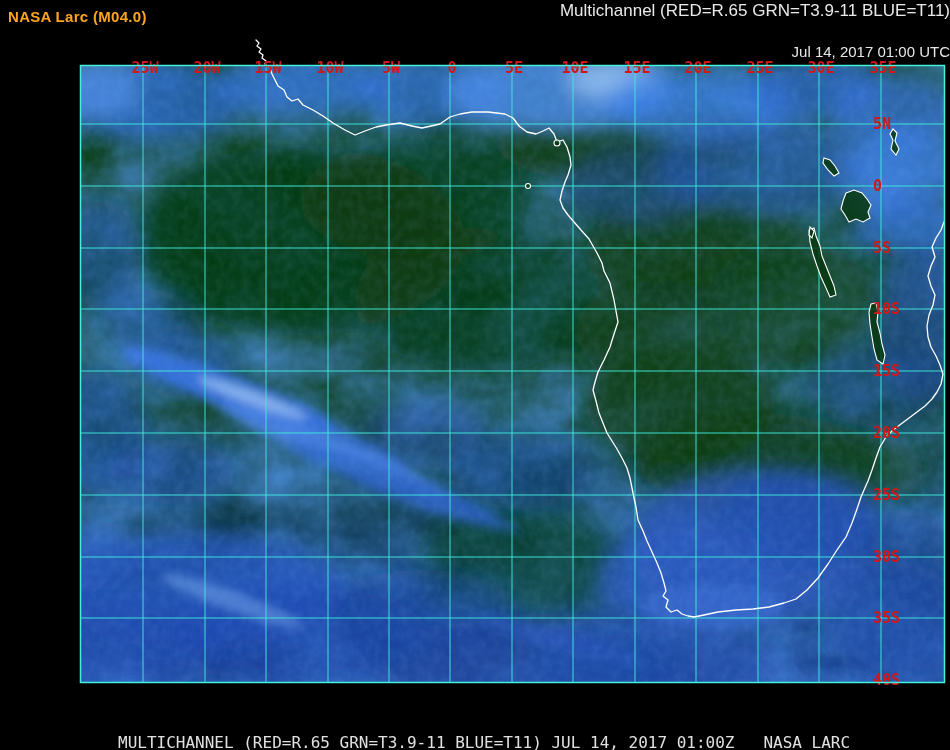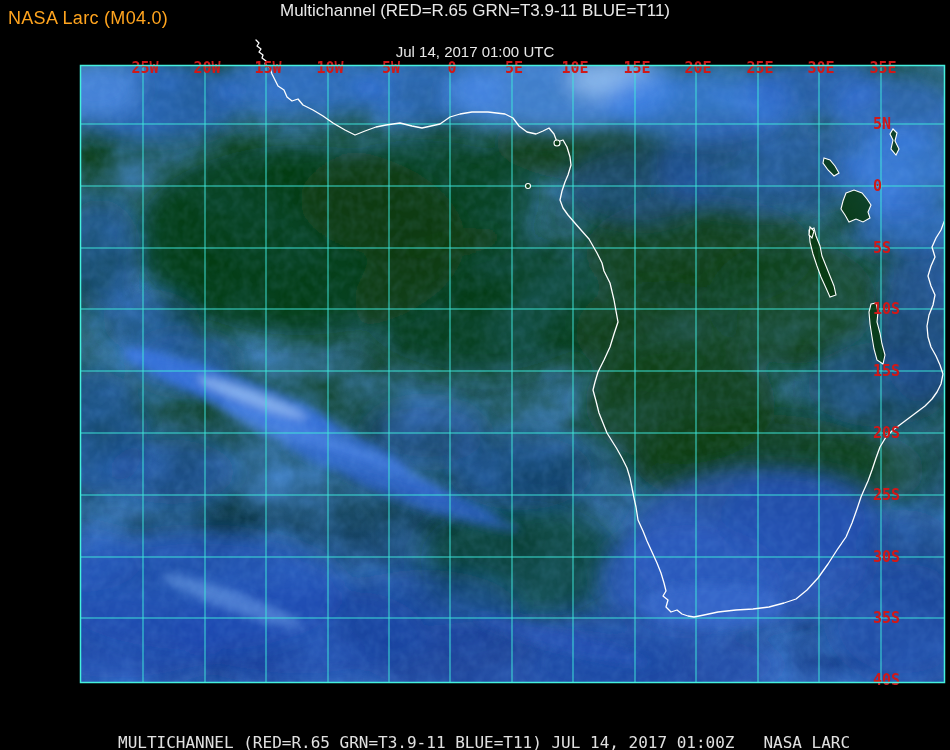--- a/index.html
+++ b/index.html
@@ -1,20 +1,20 @@
 <!DOCTYPE html>
 <html style="--grid: #3fe8db; --gridlab: #d01818; --credit: #ffa41e; --title: #e8e8e8;"><head>
 <meta charset="utf-8">
 <style>
   html,body{margin:0;padding:0;background:#000;}
   body{width:950px;height:750px;position:relative;overflow:hidden;
        font-family:"Liberation Sans",sans-serif;}
-  .credit{position:absolute;left:8px;top:8px;font-size:18px;font-weight:normal;
+  .credit{position:absolute;left:8px;top:8px;font-size:15px;font-weight:bold;
           color:var(--credit,#ffa41e);letter-spacing:.3px;}
-  .hdr{position:absolute;left:0;top:2px;width:950px;text-align:center;
+  .hdr{position:absolute;left:0;top:2px;width:950px;text-align:right;
        color:var(--title,#e8e8e8);}
   .hdr .t1{font-size:17px;line-height:18px;}
   .hdr .t2{font-size:15px;line-height:16px;margin-top:24px;}
   .caption{position:absolute;left:118px;top:733px;white-space:pre;
            font-family:"DejaVu Sans Mono","Liberation Mono",monospace;
            font-size:16px;color:#e0e0e0;}
   svg{position:absolute;left:0;top:0;}
   .grid-label{font-family:"DejaVu Sans Mono","Liberation Mono",monospace;
               font-size:15px;font-weight:bold;fill:var(--gridlab,#d01818);}
   #grid-lines line{stroke:var(--grid,#3fe8db);stroke-width:1;opacity:.95;}

